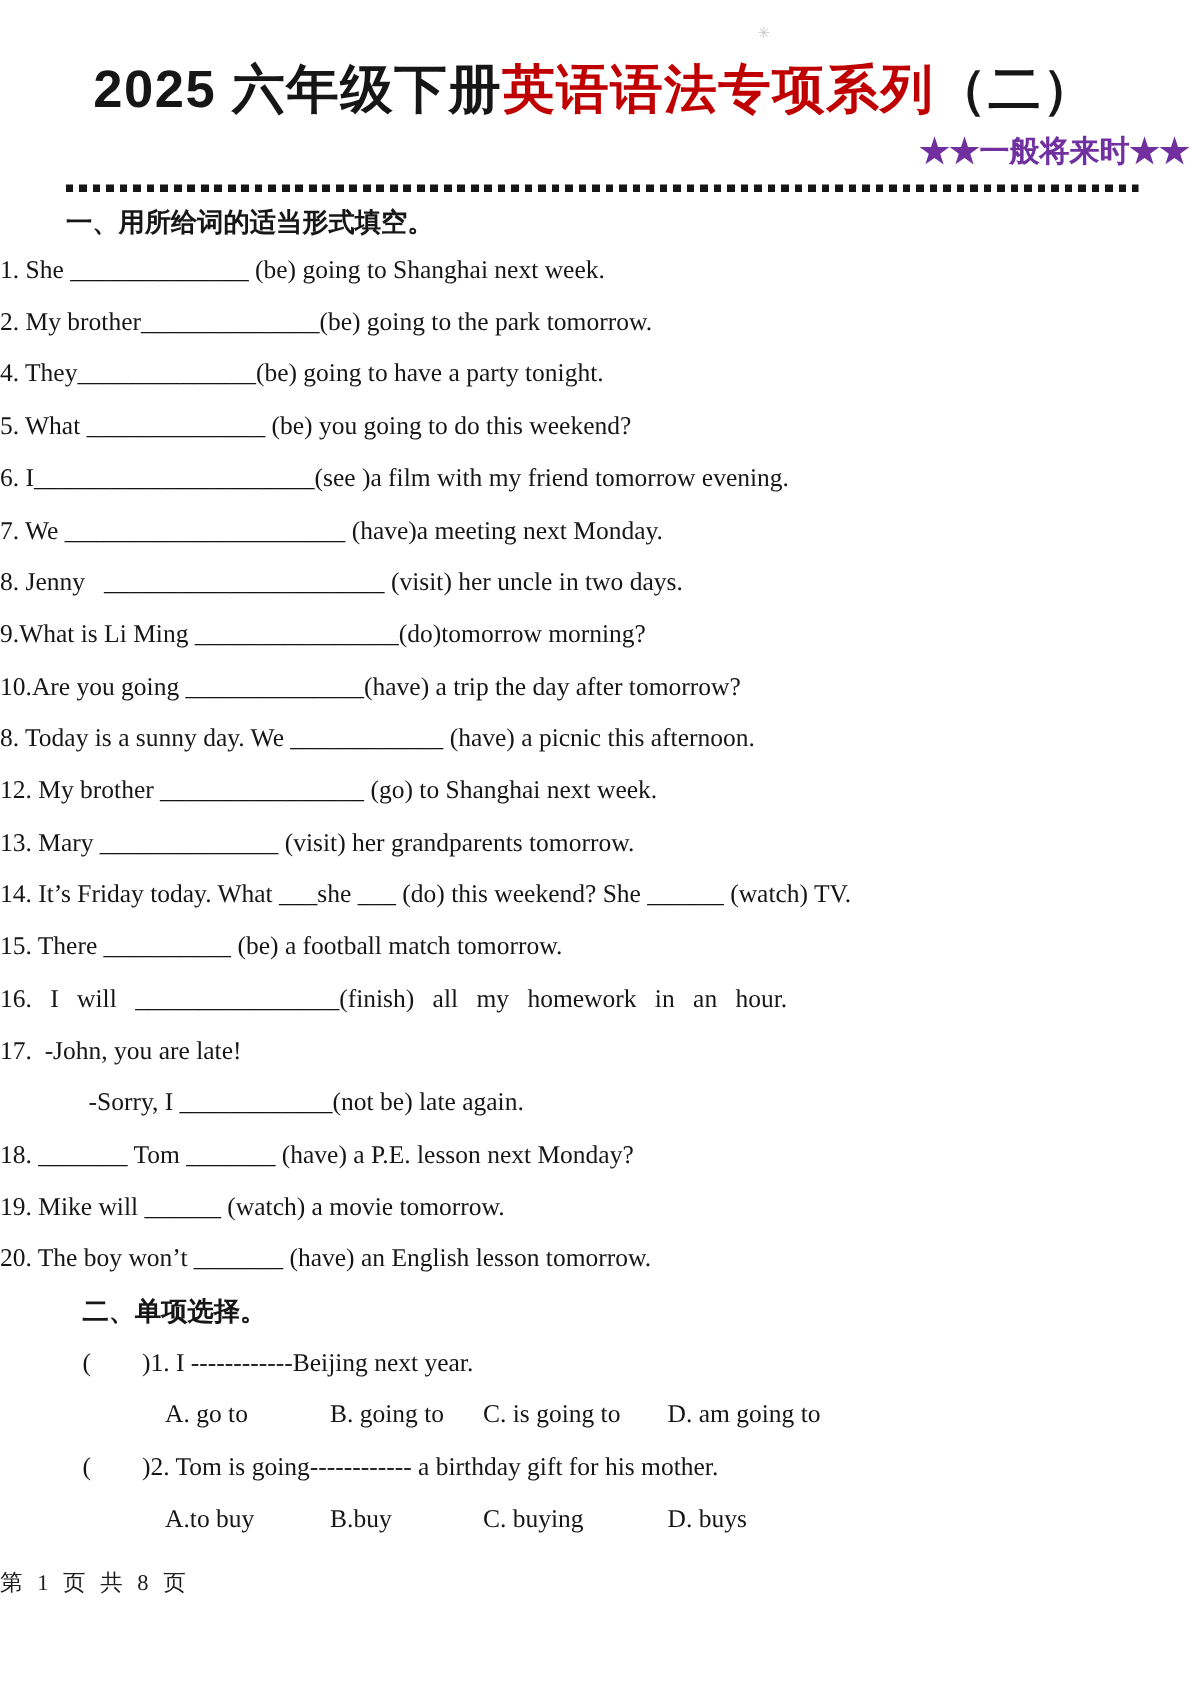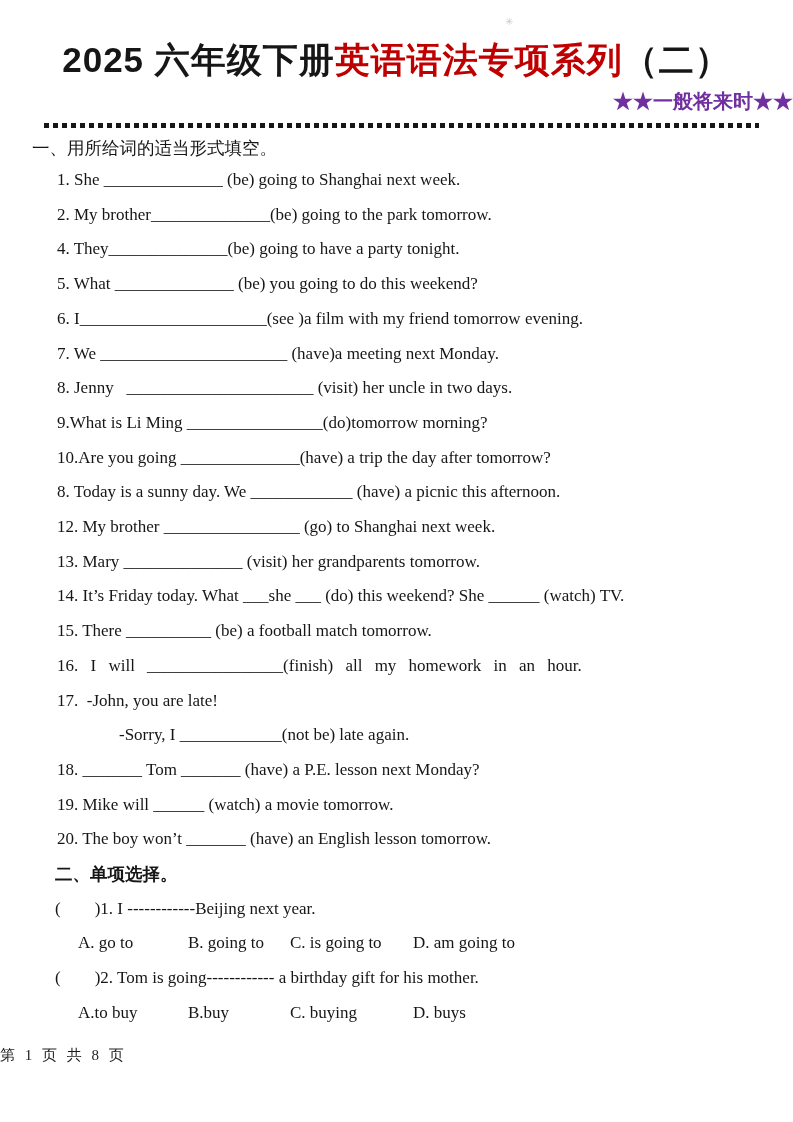--- a/index.html
+++ b/index.html
@@ -35,52 +35,51 @@
     margin-top:4px;
     color:#7030a0;
   }
   .dotted{
     height:5px;
     margin:9px 34px 0 44px;
     background:repeating-linear-gradient(90deg,#161616 0,#161616 5px,transparent 5px,transparent 9px);
   }
   .sec-heading{
     font-family:"Liberation Sans",sans-serif;
-    font-weight:normal;
+    font-weight:bold;
     font-size:17.5px;
     line-height:29px;
-    padding-left:32px;
+    padding-left:44px;
     margin-top:6px;
     white-space:pre;
   }
   .q{
     font-size:17px;
     line-height:34.7px;
-    padding-left:57px;
     white-space:pre;
   }
-  .q.indent{padding-left:119px;}
+  .q.indent{padding-left:59px;}
   .q.wide{word-spacing:8px;}
   .q.mc{padding-left:55px;}
   .sec2-heading{
     font-family:"Liberation Sans",sans-serif;
     font-weight:bold;
     font-size:17.5px;
     line-height:34.7px;
     padding-left:55px;
     white-space:pre;
   }
   .opts{
     font-size:17px;
     line-height:34.7px;
     padding-left:78px;
     white-space:pre;
   }
   .opts .opt{display:inline-block;white-space:pre;}
-  .opts .opt-a{width:110px;}
+  .opts .opt-a{width:110px;margin-left:32px;}
   .opts .opt-b{width:102px;}
   .opts .opt-c{width:123px;}
   .footer{
     margin-top:15px;
     text-align:left;
     font-size:15px;
     letter-spacing:3px;
     color:#1d1d1d;
   }
 </style>

